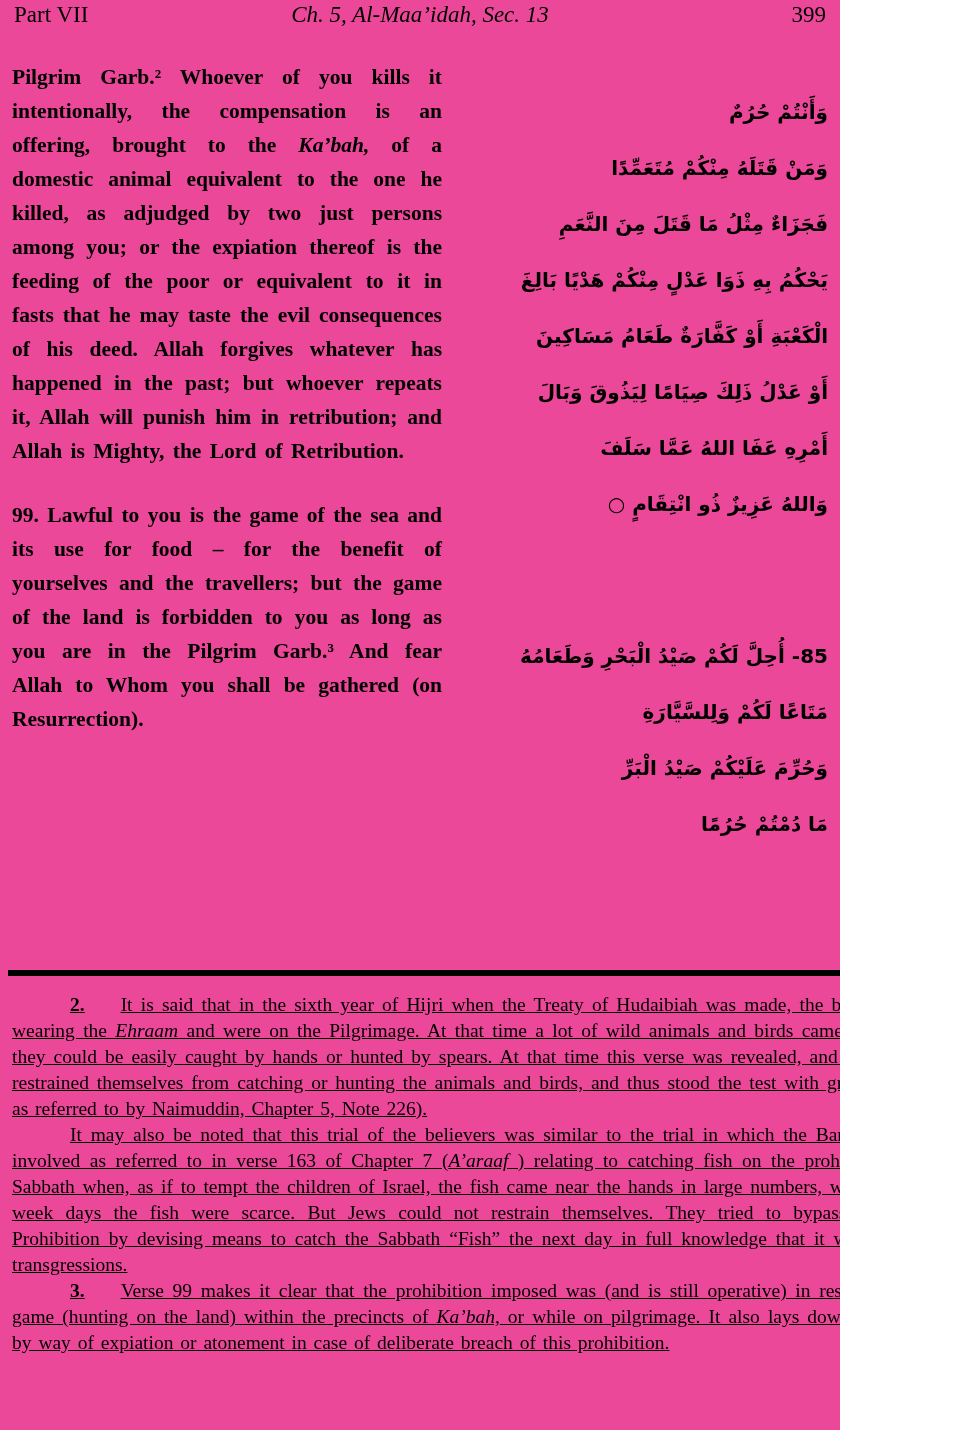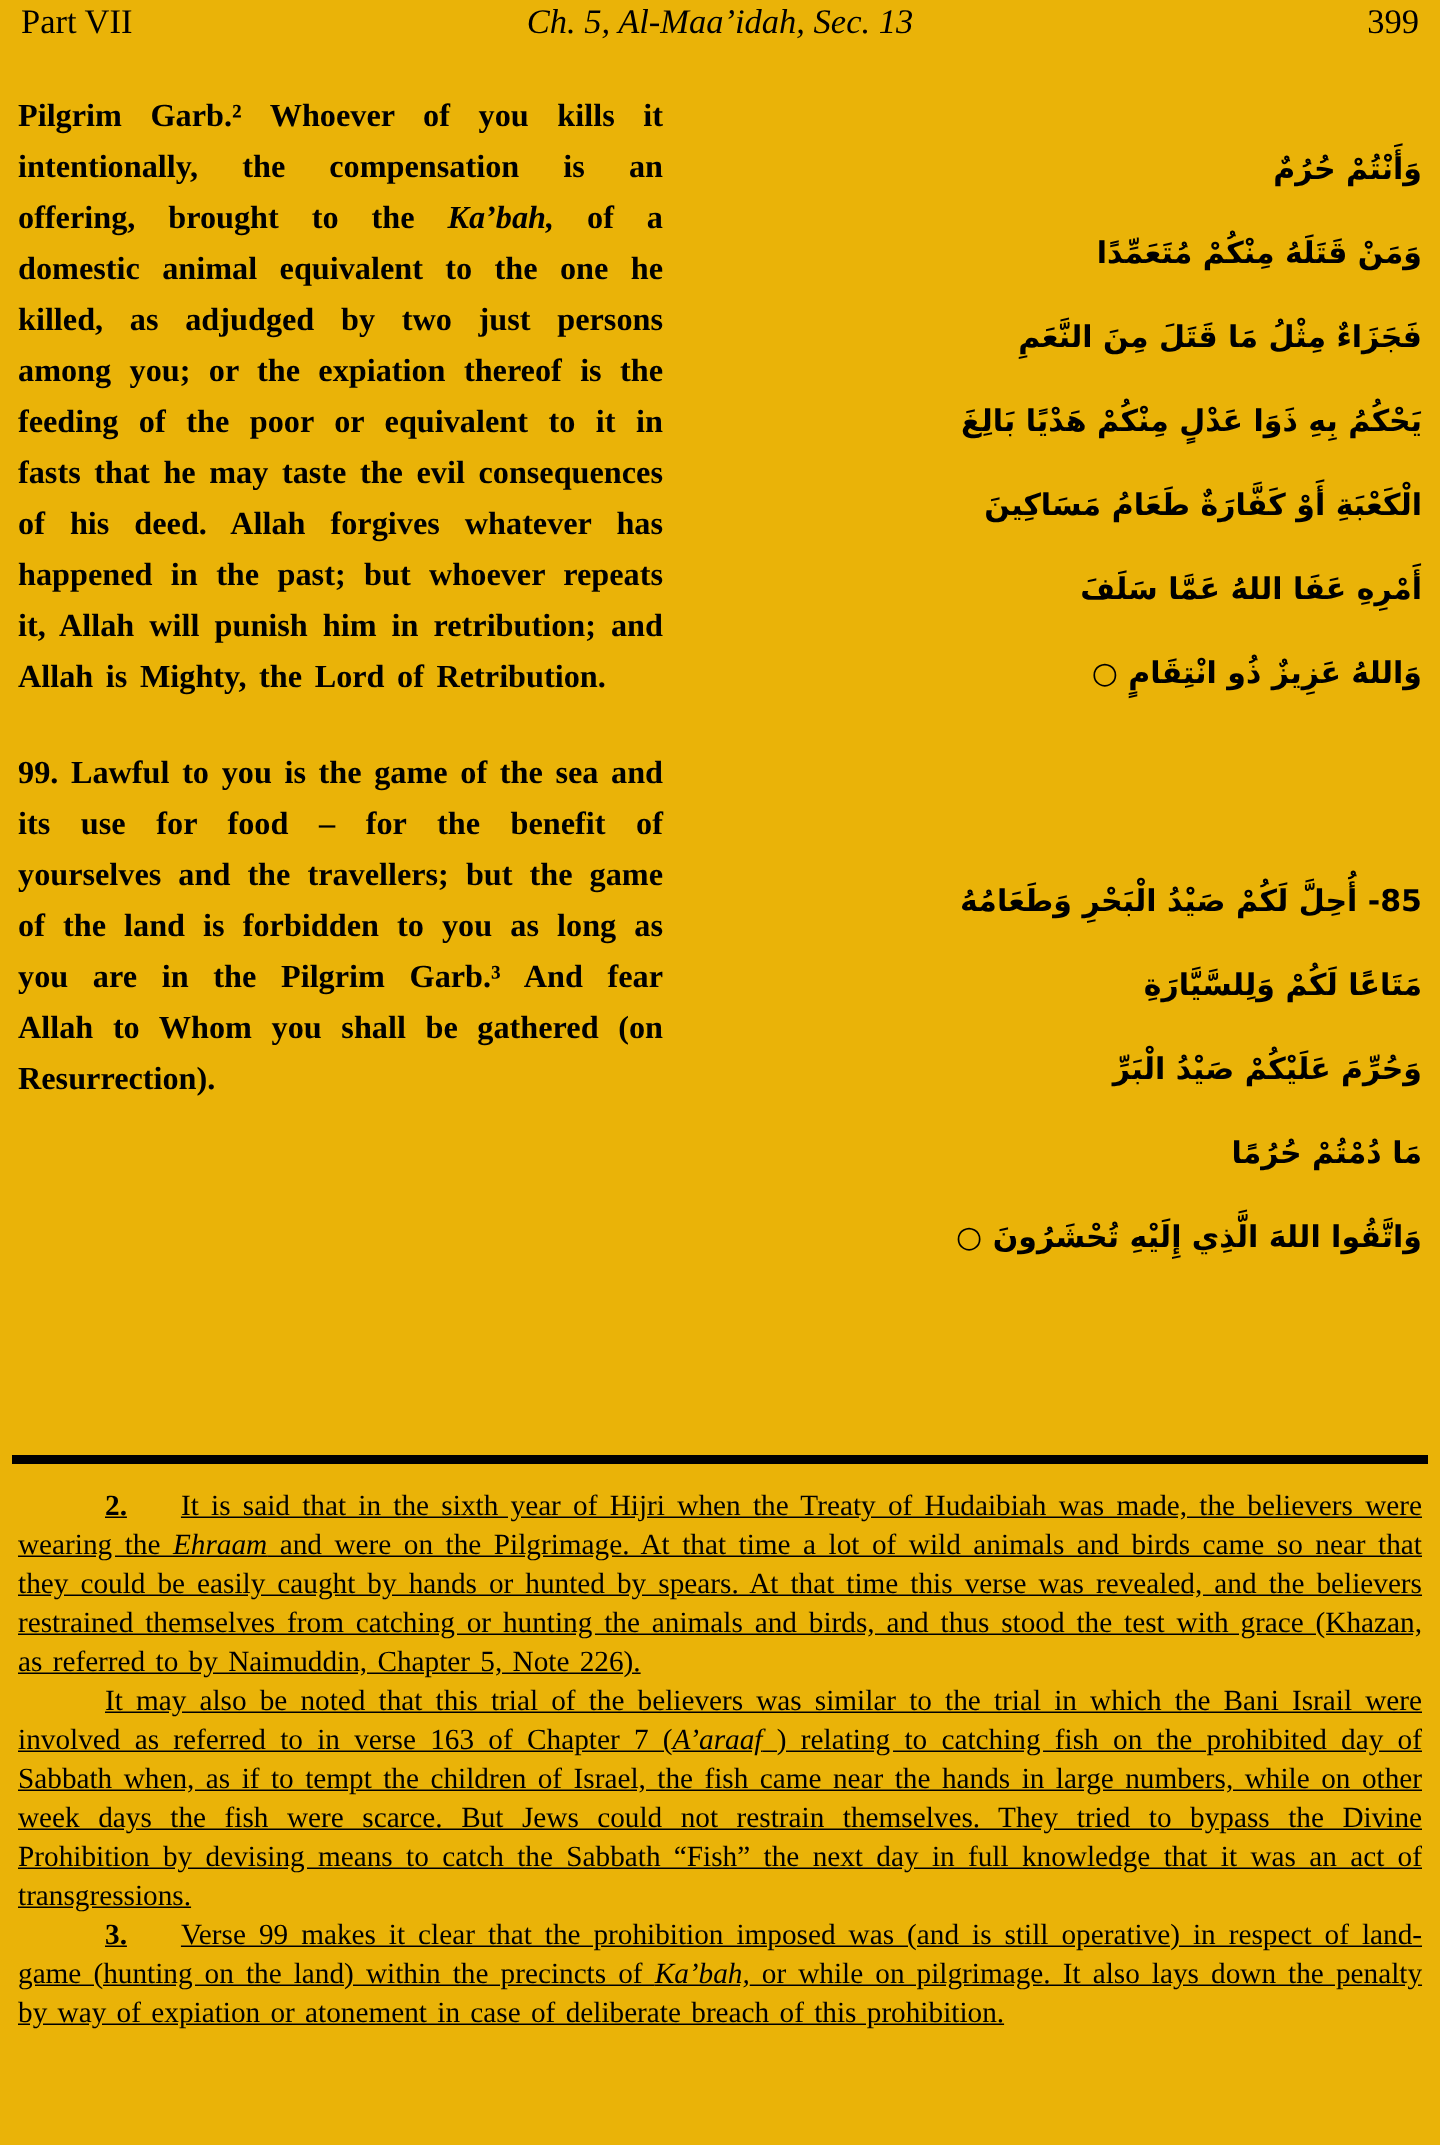--- a/index.html
+++ b/index.html
@@ -1,21 +1,21 @@
 <!DOCTYPE html>
 <html><head>
 <meta charset="utf-8">
 <style>
   * { box-sizing: border-box; }
   body { margin: 0; background: #ffffff; }
   .page {
     position: relative;
-    width: 960px;
+    width: 840px;
     height: 1430px;
-    background: #eab308;
+    background: #ec4899;
     color: #000;
     font-family: "Liberation Serif", serif;
     overflow: hidden;
   }
 
   
   .pagehead {
     position: absolute;
     top: 2px; left: 14px; right: 14px; height: 34px;
     font-size: 23px;
@@ -90,29 +90,29 @@
     <p class="trans trans-2"><span>99.  Lawful to you is the game of the sea and its use for food – for the benefit of yourselves and the travellers; but the game of the land is forbidden to you as long as you are in the Pilgrim Garb.³ And fear Allah to Whom you shall be gathered (on Resurrection).</span></p>
   </section>
 
   <section class="col-ar" dir="rtl">
     <div class="ar-block">
       <div class="ar-line">وَأَنْتُمْ حُرُمٌ</div>
       <div class="ar-line">وَمَنْ قَتَلَهُ مِنْكُمْ مُتَعَمِّدًا</div>
       <div class="ar-line">فَجَزَاءٌ مِثْلُ مَا قَتَلَ مِنَ النَّعَمِ</div>
       <div class="ar-line">يَحْكُمُ بِهِ ذَوَا عَدْلٍ مِنْكُمْ هَدْيًا بَالِغَ</div>
       <div class="ar-line">الْكَعْبَةِ أَوْ كَفَّارَةٌ طَعَامُ مَسَاكِينَ</div>
+      <div class="ar-line">أَوْ عَدْلُ ذَلِكَ صِيَامًا لِيَذُوقَ وَبَالَ</div>
       <div class="ar-line">أَمْرِهِ عَفَا اللهُ عَمَّا سَلَفَ</div>
       <div class="ar-line">وَاللهُ عَزِيزٌ ذُو انْتِقَامٍ ○</div>
     </div>
     <div class="ar-block ar-block-2">
       <div class="ar-line">85- أُحِلَّ لَكُمْ صَيْدُ الْبَحْرِ وَطَعَامُهُ</div>
       <div class="ar-line">مَتَاعًا لَكُمْ وَلِلسَّيَّارَةِ</div>
       <div class="ar-line">وَحُرِّمَ عَلَيْكُمْ صَيْدُ الْبَرِّ</div>
       <div class="ar-line">مَا دُمْتُمْ حُرُمًا</div>
-      <div class="ar-line">وَاتَّقُوا اللهَ الَّذِي إِلَيْهِ تُحْشَرُونَ ○</div>
     </div>
   </section>
 
   <div class="rule"></div>
 
   <section class="footnotes">
     <p class="fn"><span class="fn-num">2.</span><span>It is said that in the sixth year of Hijri when the Treaty of Hudaibiah was made, the believers were wearing the </span><span class="it">Ehraam</span><span> and were on the Pilgrimage. At that time a lot of wild animals and birds came so near that they could be easily caught by hands or hunted by spears. At that time this verse was revealed, and the believers restrained themselves from catching or hunting the animals and birds, and thus stood the test with grace (Khazan, as referred to by Naimuddin, Chapter 5, Note 226).</span></p>
     <p class="fn"><span>It may also be noted that this trial of the believers was similar to the trial in which the Bani Israil were involved as referred to in verse 163 of Chapter 7 (</span><span class="it">A’araaf</span><span> ) relating to catching fish on the prohibited day of Sabbath when, as if to tempt the children of Israel, the fish came near the hands in large numbers, while on other week days the fish were scarce. But Jews could not restrain themselves. They tried to bypass the Divine Prohibition by devising means to catch the Sabbath “Fish” the next day in full knowledge that it was an act of transgressions.</span></p>
     <p class="fn"><span class="fn-num">3.</span><span>Verse 99 makes it clear that the prohibition imposed was (and is still operative) in respect of land-game (hunting on the land) within the precincts of </span><span class="it">Ka’bah,</span><span> or while on pilgrimage. It also lays down the penalty by way of expiation or atonement in case of deliberate breach of this prohibition.</span></p>
   </section>

